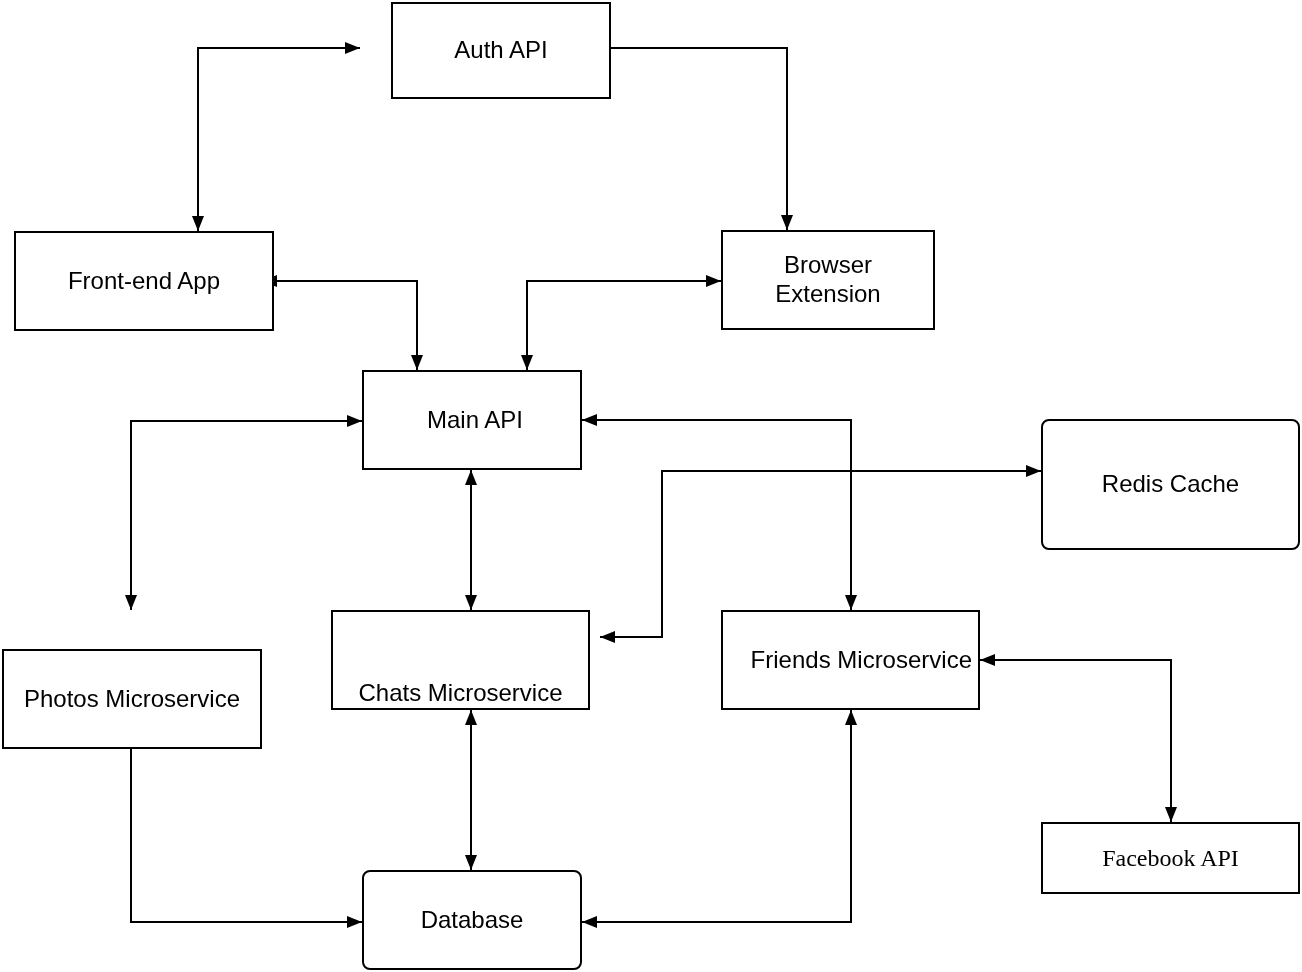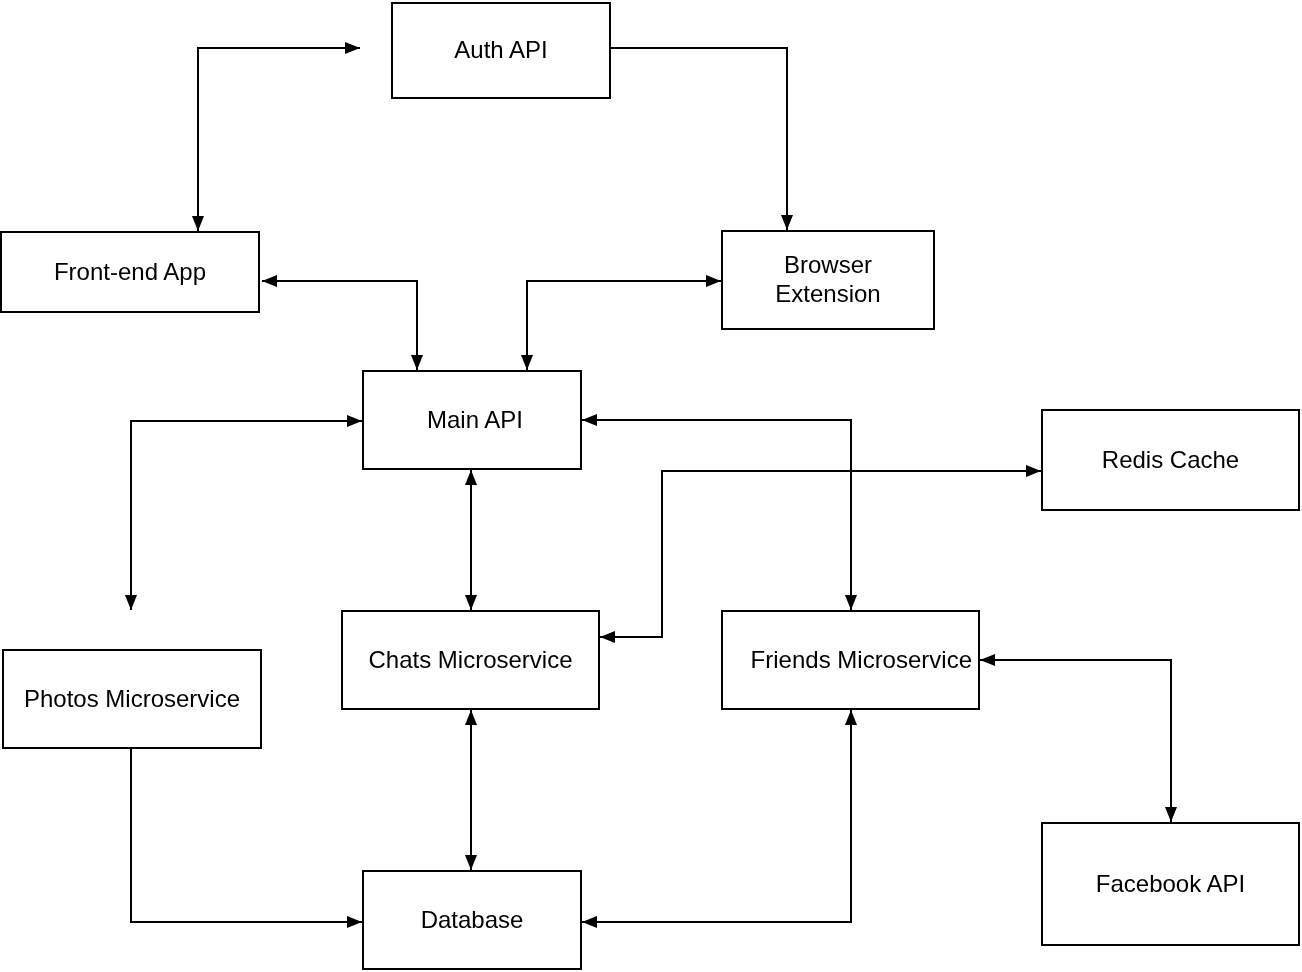--- a/index.html
+++ b/index.html
@@ -32,29 +32,29 @@
     align-items: center;
     justify-content: center;
     text-align: center;
     font-size: 24px;
     line-height: 1.2;
     color: #000000;
     padding: 0 6px;
   }
   
   .n-auth      { left: 360px;  top: 2px;   width: 220px; height: 97px; margin-left: 31px; }
-  .n-frontend  { left: 0;    top: 231px; width: 260px; height: 82px; }
+  .n-frontend  { left: 14px;    top: 231px; width: 260px; height: 100px; }
   .n-browser   { left: 721px;  top: 230px; width: 214px; height: 100px; }
   .n-main      { left: 362px;  top: 370px; width: 220px; height: 100px; padding-left: 12px; }
-  .n-redis     { left: 1041px; top: 409px; width: 259px; height: 102px; }
+  .n-redis     { left: 1041px; top: 419px; width: 259px; height: 131px; border-radius: 8px; }
   .n-photos    { left: 2px;    top: 610px; width: 260px; height: 100px; margin-top: 39px; }
-  .n-chats     { left: 341px;  top: 610px; width: 259px; height: 100px; }
+  .n-chats     { left: 331px;  top: 610px; width: 259px; height: 100px; align-items: flex-end; }
   .n-friends   { left: 721px;  top: 610px; width: 259px; height: 100px; justify-content: flex-end; }
-  .n-facebook  { left: 1041px; top: 822px; width: 259px; height: 124px; }
-  .n-database  { left: 362px;  top: 870px; width: 220px; height: 100px; }
+  .n-facebook  { left: 1041px; top: 822px; width: 259px; height: 72px; font-family: Liberation Serif, serif; }
+  .n-database  { left: 362px;  top: 870px; width: 220px; height: 100px; border-radius: 8px; }
 </style>
 </head>
 <body>
 
 <div class="canvas">
 
   <svg class="edge-layer" id="edge-layer" viewBox="0 0 1302 972" xmlns="http://www.w3.org/2000/svg">
       <defs>
         <marker id="arrowhead" markerUnits="userSpaceOnUse" markerWidth="16" markerHeight="13" refX="15" refY="6" orient="auto-start-reverse">
           <path d="M 0 0 L 15 6 L 0 12 Z" fill="#000000"></path>

